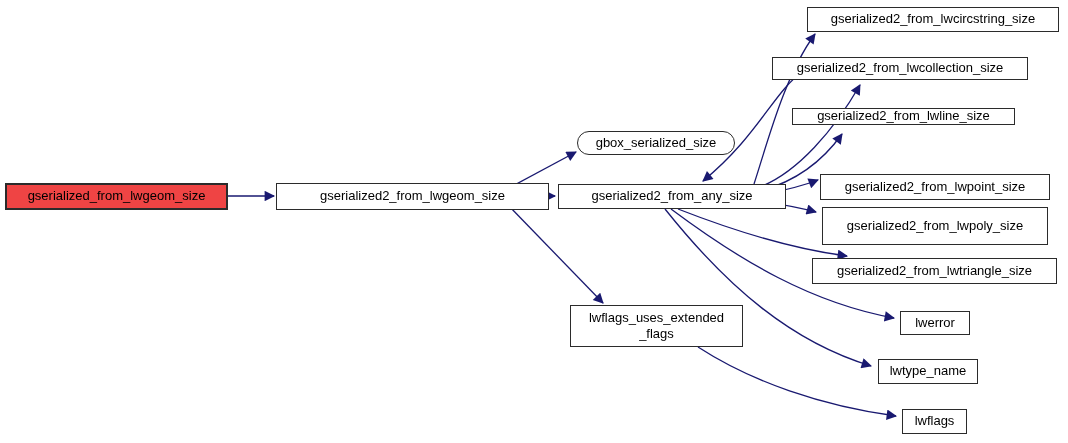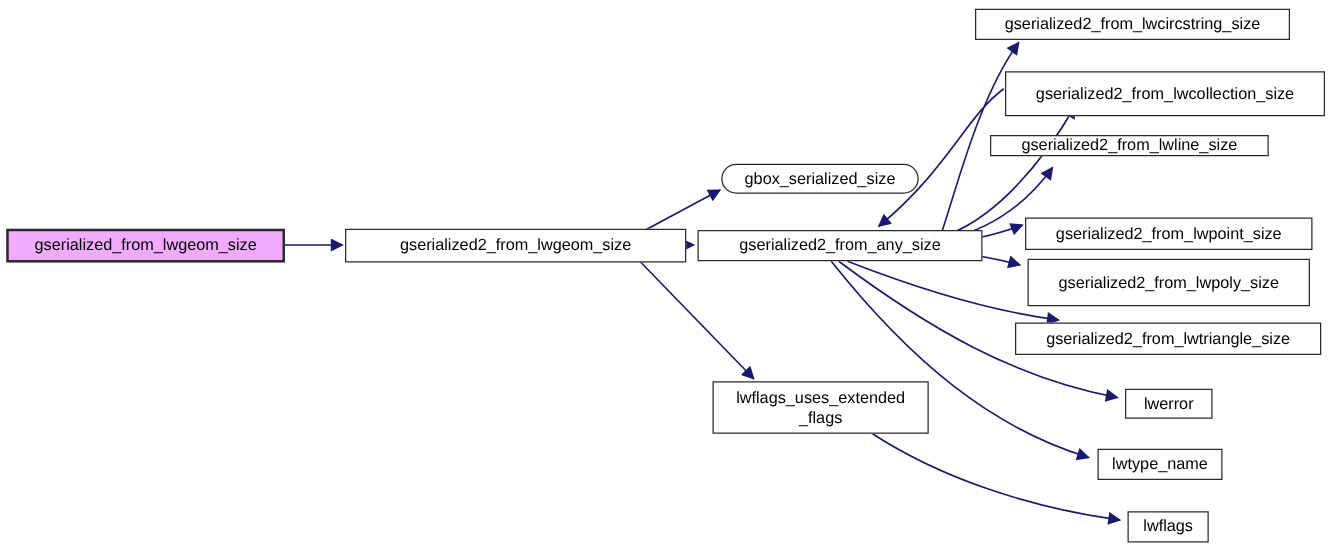--- a/index.html
+++ b/index.html
@@ -32,21 +32,21 @@
     line-height: 1.25;
     display: flex;
     align-items: center;
     justify-content: center;
     text-align: center;
     white-space: pre-line;
     cursor: pointer;
     padding: 0 4px;
   }
   .node.highlighted {
-    background: #f0abfc;
+    background: #ef4444;
     border-width: 2px;
   }
   .edge {
     fill: none;
     stroke-width: 1.3px;
   }
 </style>
 </head>
 <body>
 
@@ -74,22 +74,22 @@
         <path class="edge" d="M 803 71 C 773 93, 758 136, 703 181" stroke="#191970" marker-end="url(#arrowhead)"></path>
       </g>
   </svg>
   <div id="node-group">
       <div class="node highlighted" style="left: 5px; top: 183px; width: 223px; height: 27px;"><span>gserialized_from_lwgeom_size</span></div>
       <div class="node" style="left: 276px; top: 183px; width: 273px; height: 27px;"><span>gserialized2_from_lwgeom_size</span></div>
       <div class="node" style="left: 577px; top: 131px; width: 158px; height: 24px; border-radius: 12px;"><span>gbox_serialized_size</span></div>
       <div class="node" style="left: 558px; top: 184px; width: 228px; height: 25px;"><span>gserialized2_from_any_size</span></div>
       <div class="node" style="left: 570px; top: 305px; width: 173px; height: 42px;"><span>lwflags_uses_extended
 _flags</span></div>
-      <div class="node" style="left: 780px; top: 7px; width: 252px; height: 25px;"><span>gserialized2_from_lwcircstring_size</span></div>
-      <div class="node" style="left: 804px; top: 57px; width: 256px; height: 36px;"><span>gserialized2_from_lwcollection_size</span></div>
+      <div class="node" style="left: 807px; top: 7px; width: 252px; height: 25px;"><span>gserialized2_from_lwcircstring_size</span></div>
+      <div class="node" style="left: 772px; top: 57px; width: 256px; height: 23px;"><span>gserialized2_from_lwcollection_size</span></div>
       <div class="node" style="left: 792px; top: 108px; width: 223px; height: 17px;"><span>gserialized2_from_lwline_size</span></div>
       <div class="node" style="left: 820px; top: 157px; width: 230px; height: 26px; margin-top: 17px;"><span>gserialized2_from_lwpoint_size</span></div>
       <div class="node" style="left: 822px; top: 207px; width: 226px; height: 38px;"><span>gserialized2_from_lwpoly_size</span></div>
       <div class="node" style="left: 812px; top: 258px; width: 245px; height: 26px;"><span>gserialized2_from_lwtriangle_size</span></div>
       <div class="node" style="left: 900px; top: 311px; width: 70px; height: 24px;"><span>lwerror</span></div>
       <div class="node" style="left: 878px; top: 359px; width: 100px; height: 25px;"><span>lwtype_name</span></div>
       <div class="node" style="left: 902px; top: 409px; width: 65px; height: 25px;"><span>lwflags</span></div>
     </div>
 </div>
 

